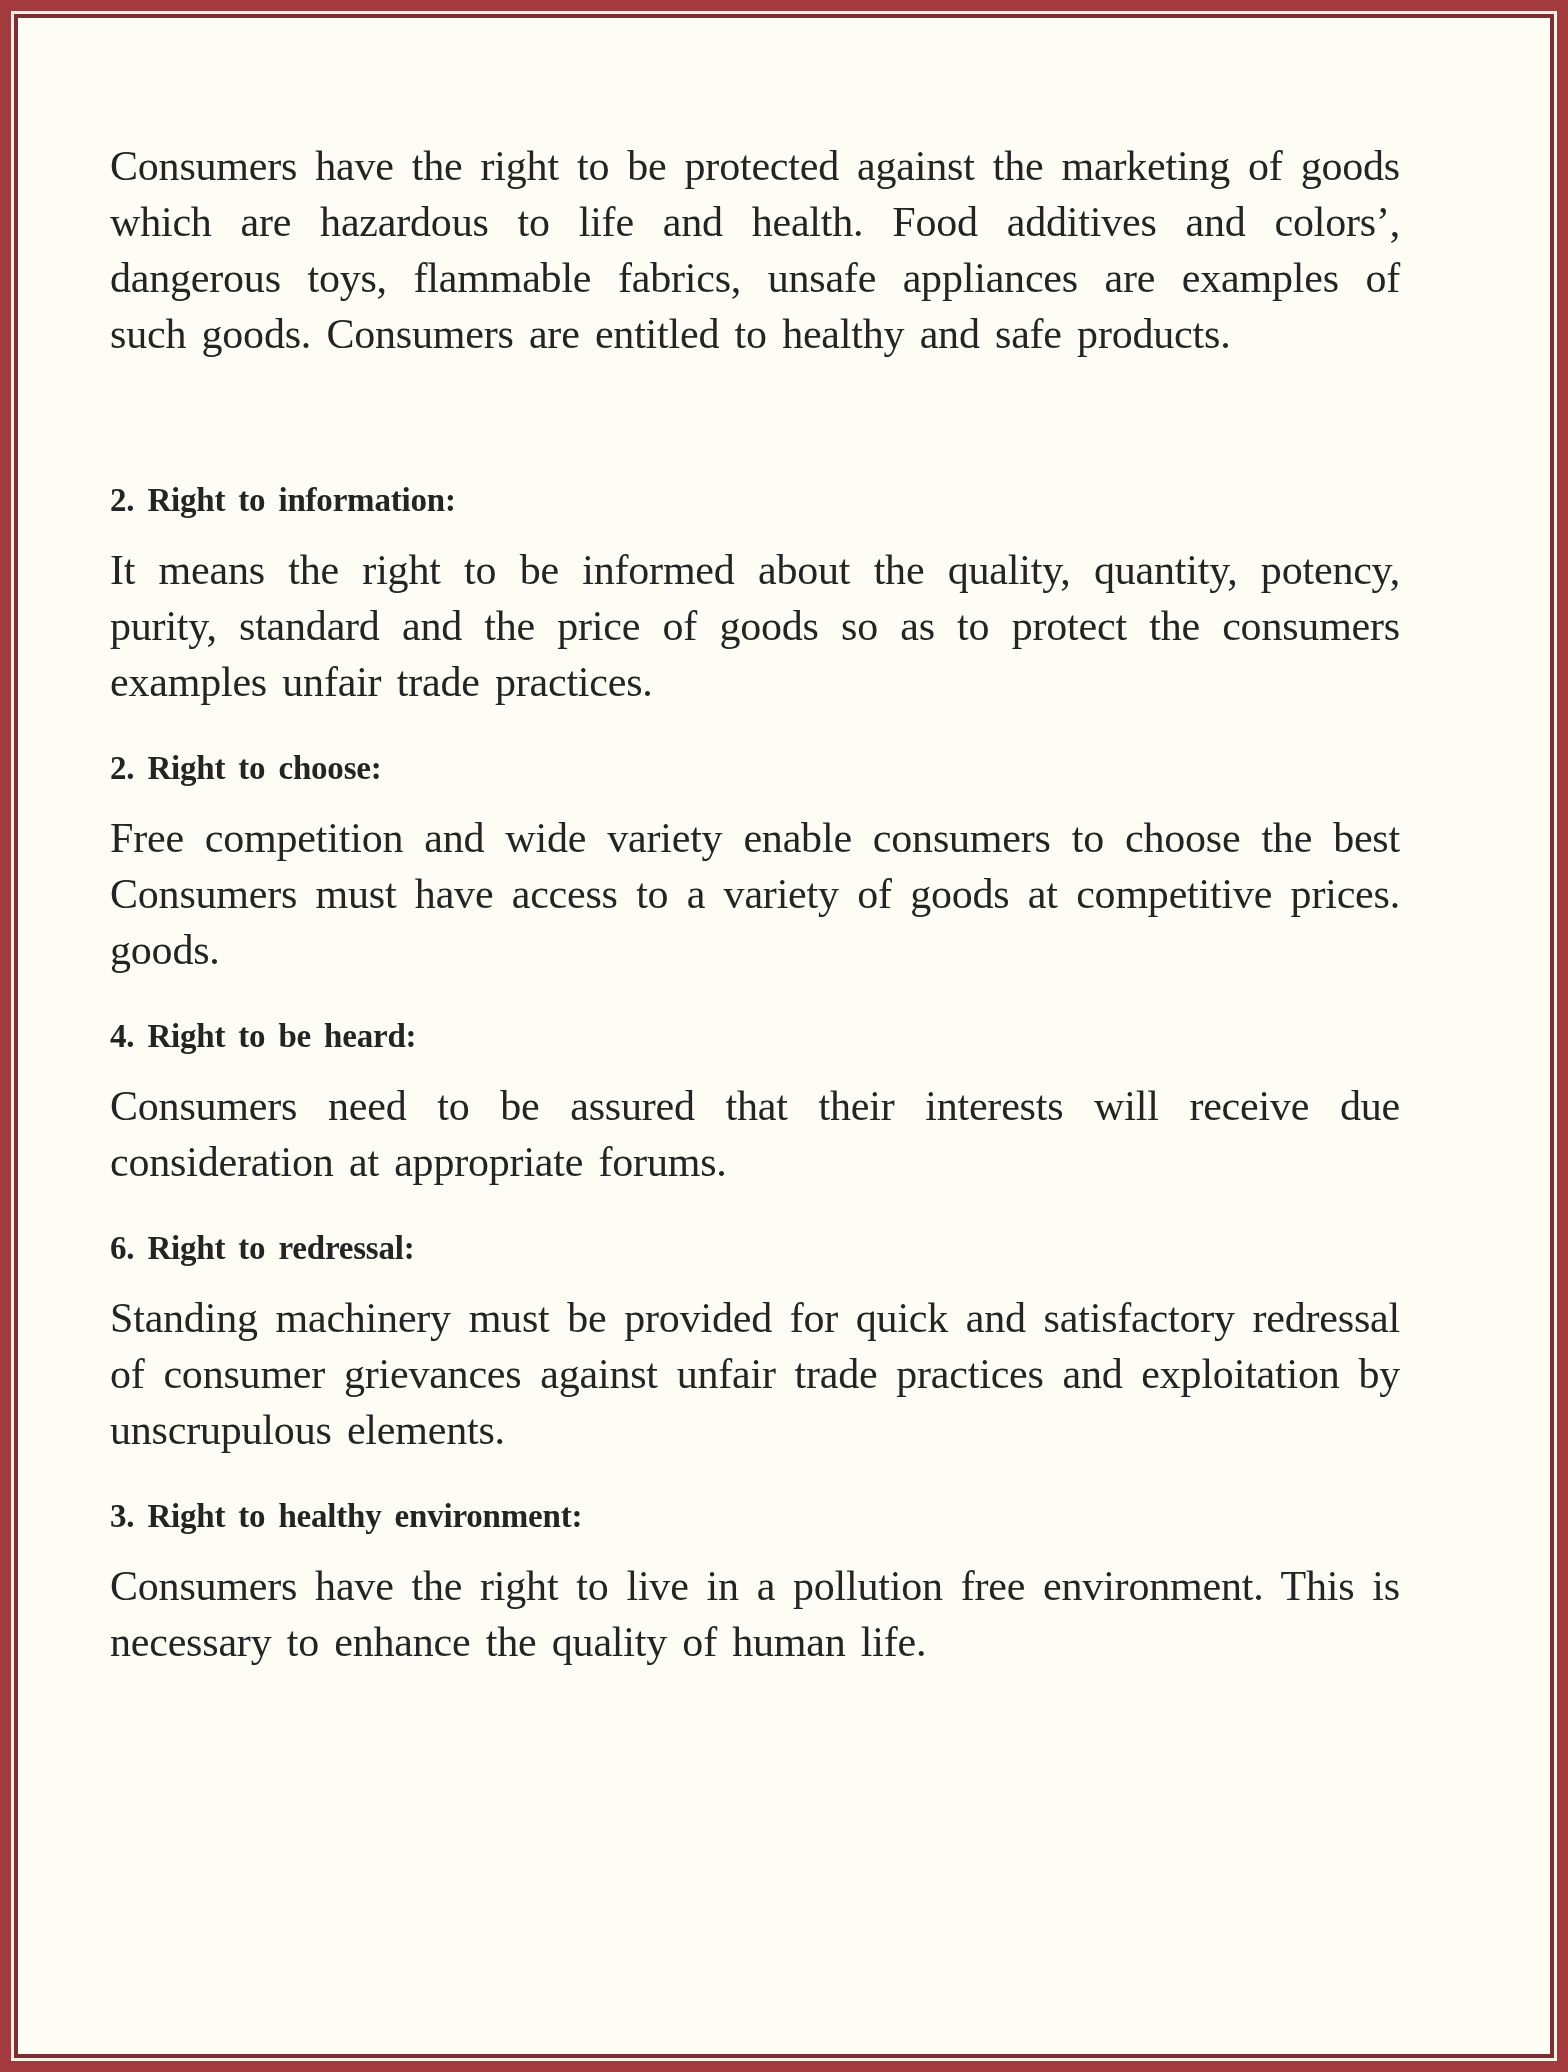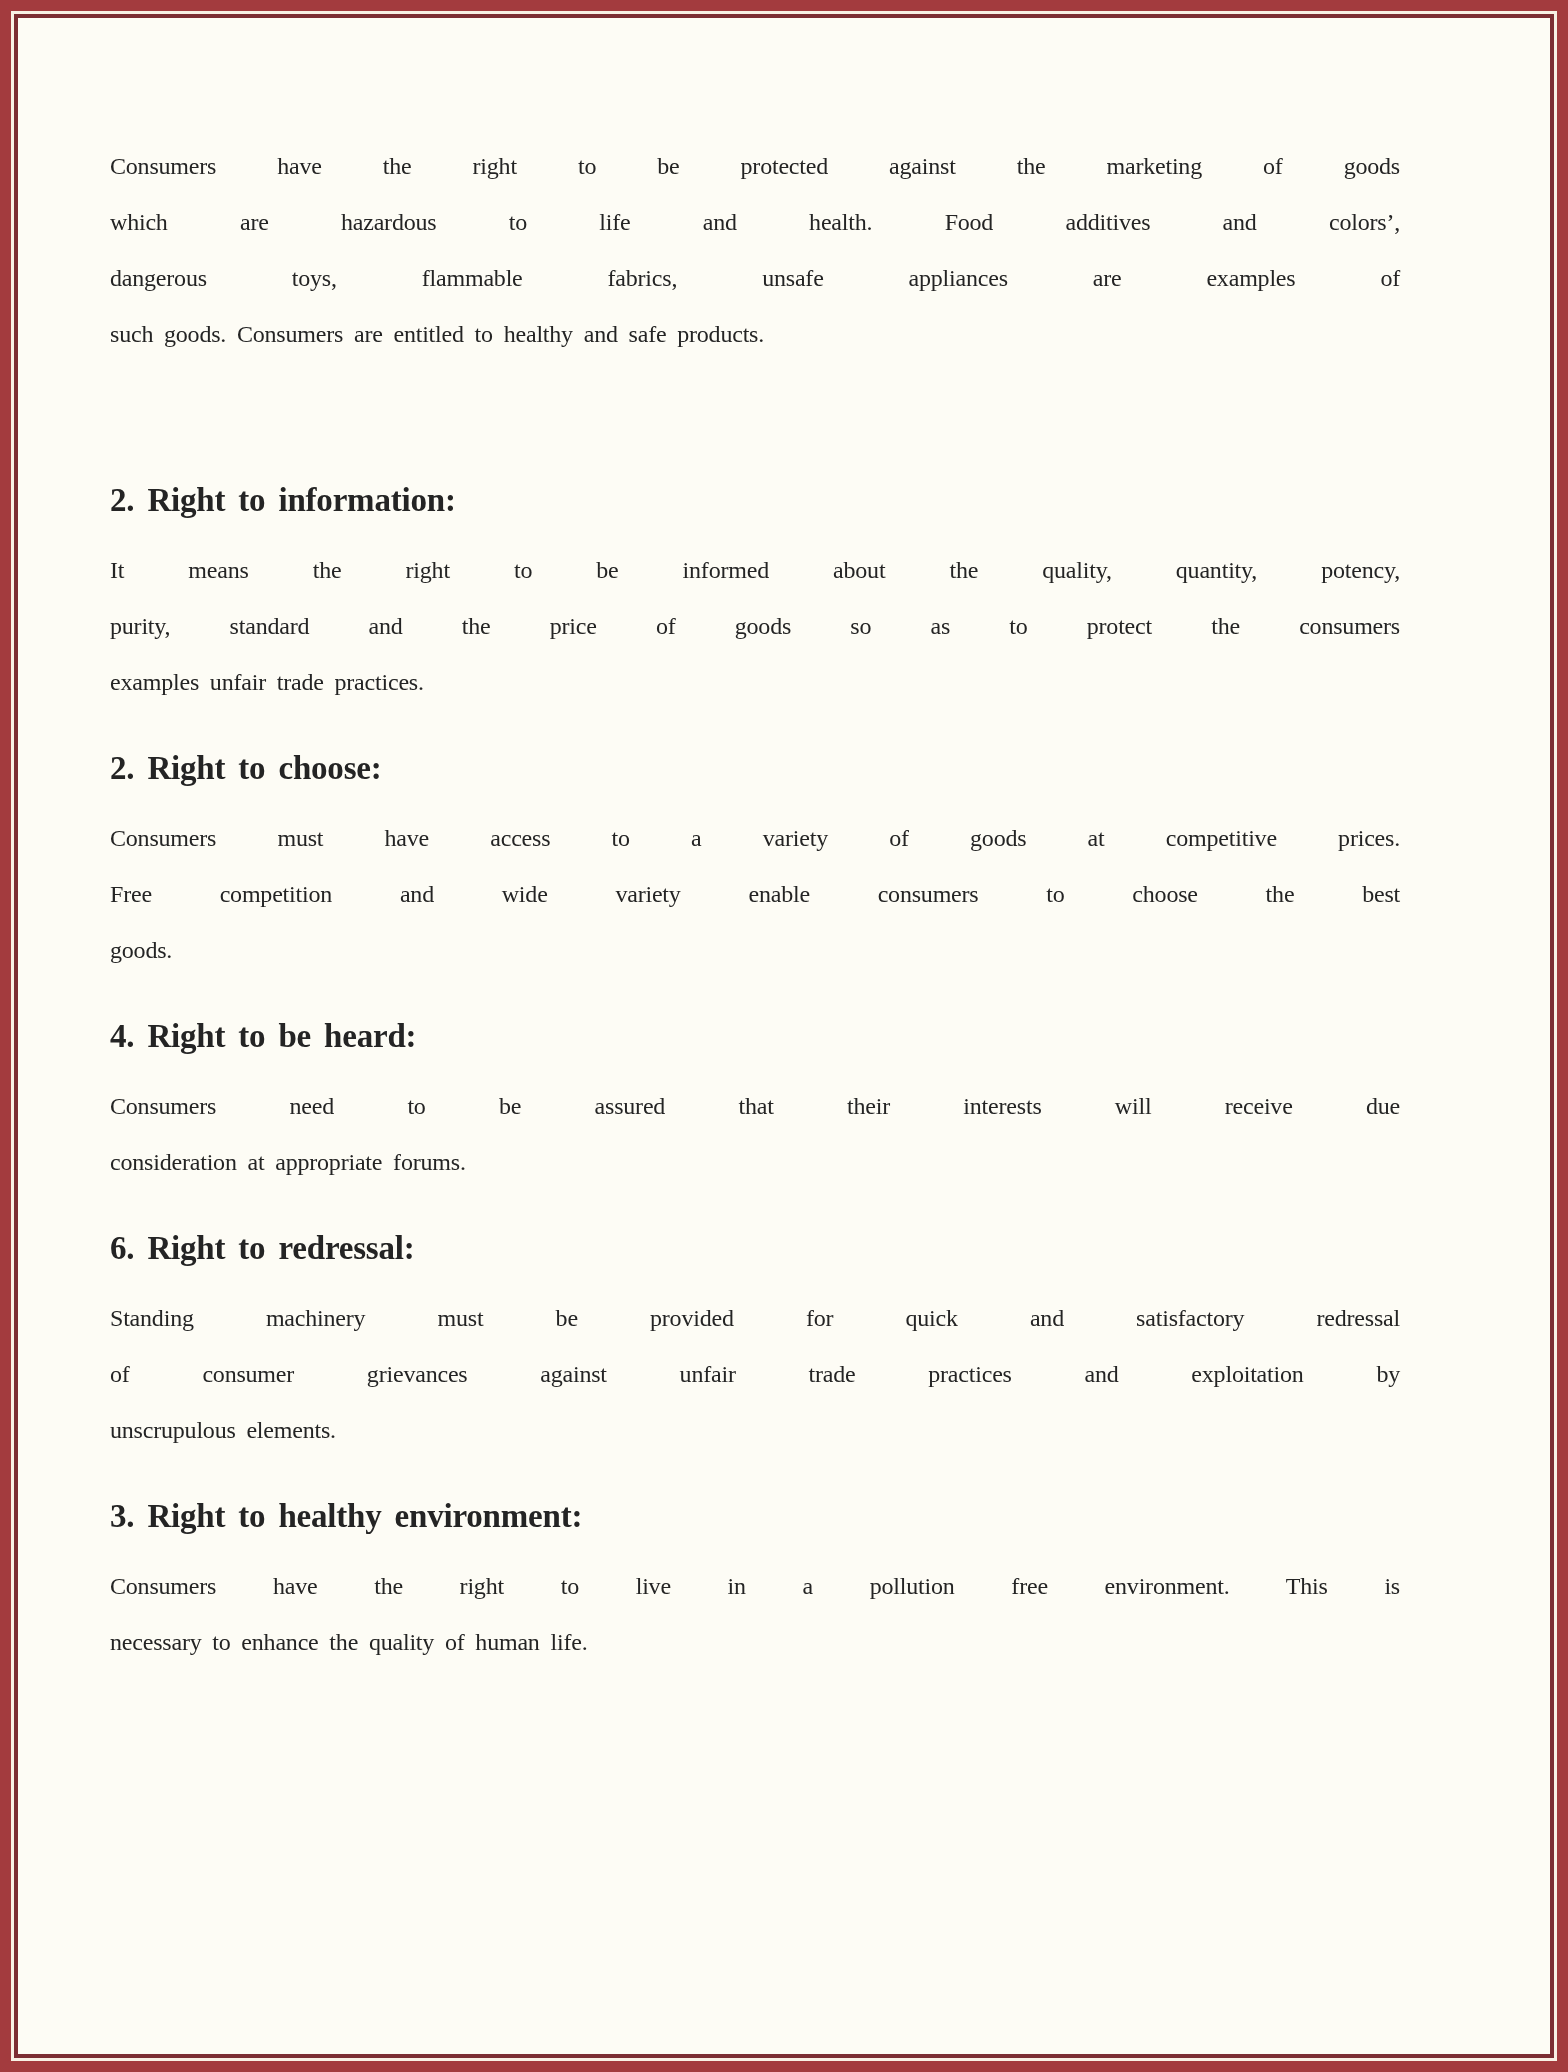--- a/index.html
+++ b/index.html
@@ -37,21 +37,21 @@
 
   .content {
     width: 100%;
     height: 100%;
     padding: 120px 150px 0 92px;
     color: var(--text-color, #242424);
   }
 
   .para { margin: 0; }
   .line {
-    font-size: 24px;
+    font-size: 42px;
     line-height: 56px;
     word-spacing: 3px;
     letter-spacing: -0.2px;
     text-align: justify;
     text-align-last: justify;
     white-space: normal;
   }
   .line.last {
     text-align: right;
     text-align-last: left;
@@ -88,22 +88,22 @@
               <div class="section-heading">2. Right to information:</div>
               <div class="para">
                 <div class="line">It means the right to be informed about the quality, quantity, potency,</div>
                 <div class="line">purity, standard and the price of goods so as to protect the consumers</div>
                 <div class="line last">examples unfair trade practices.</div>
               </div>
             </div>
             <div class="section">
               <div class="section-heading">2. Right to choose:</div>
               <div class="para">
+                <div class="line">Free competition and wide variety enable consumers to choose the best</div>
                 <div class="line">Consumers must have access to a variety of goods at competitive prices.</div>
-                <div class="line">Free competition and wide variety enable consumers to choose the best</div>
                 <div class="line last">goods.</div>
               </div>
             </div>
             <div class="section">
               <div class="section-heading">4. Right to be heard:</div>
               <div class="para">
                 <div class="line">Consumers need to be assured that their interests will receive due</div>
                 <div class="line last">consideration at appropriate forums.</div>
               </div>
             </div>

